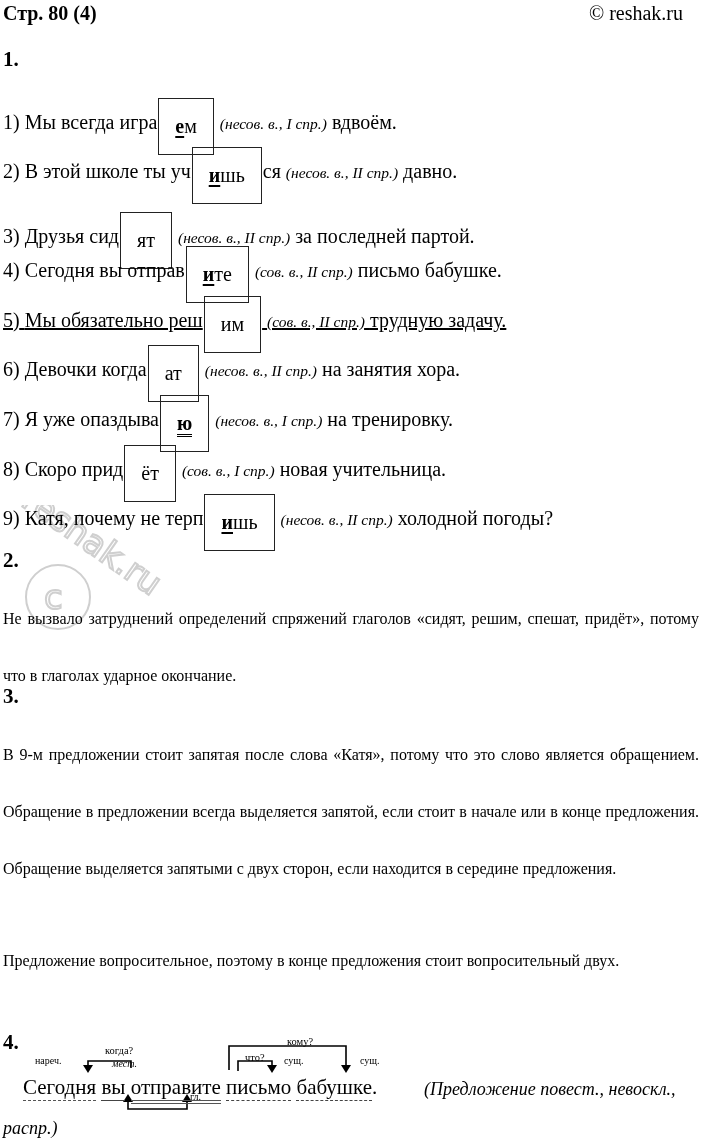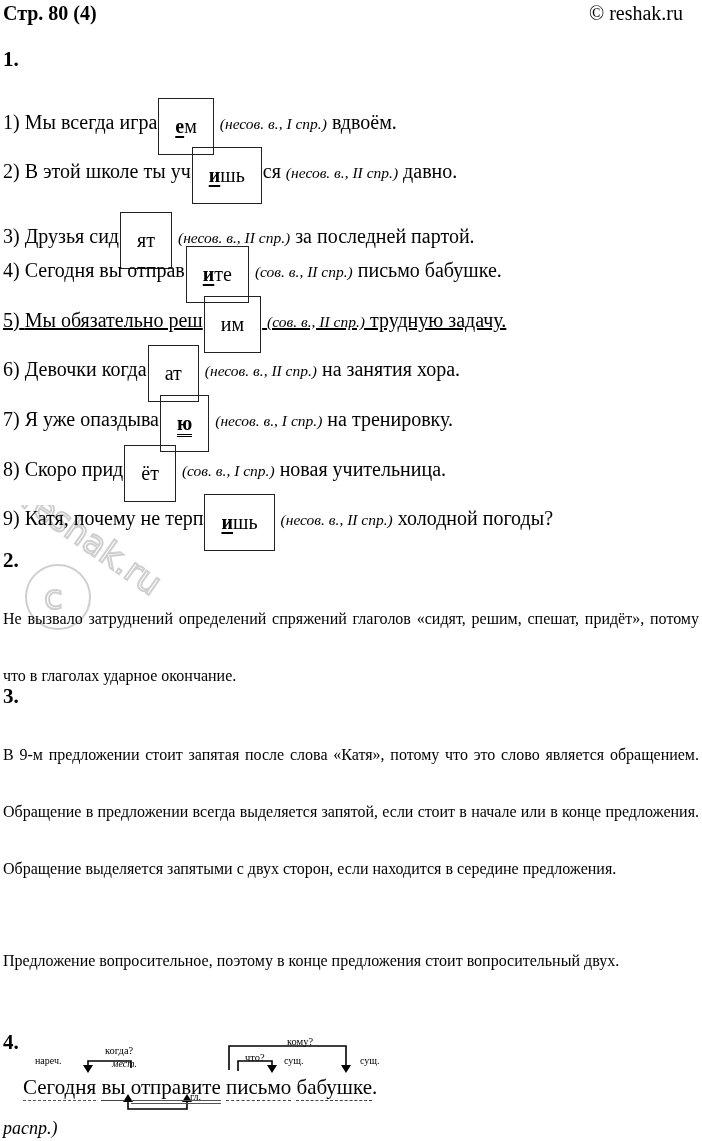--- a/index.html
+++ b/index.html
@@ -124,14 +124,15 @@
   <span class="tag" style="left:360px; top:15px;">сущ.</span>
 
   <div class="sentence">
     <span class="word u-dashdot">Сегодня</span>
     <span class="word u-single">вы</span>
     <span class="word u-double">отправите</span>
     <span class="word u-dashed">письмо</span>
     <span class="word u-dashed">бабушке</span><span>.</span>
   </div>
 
+  <span class="desc" style="left:424px; top:38px;">(Предложение повест., невоскл.,</span>
   <span class="desc" style="left:3px; top:77px;">распр.)</span>
 </div>
 
 </body></html>

